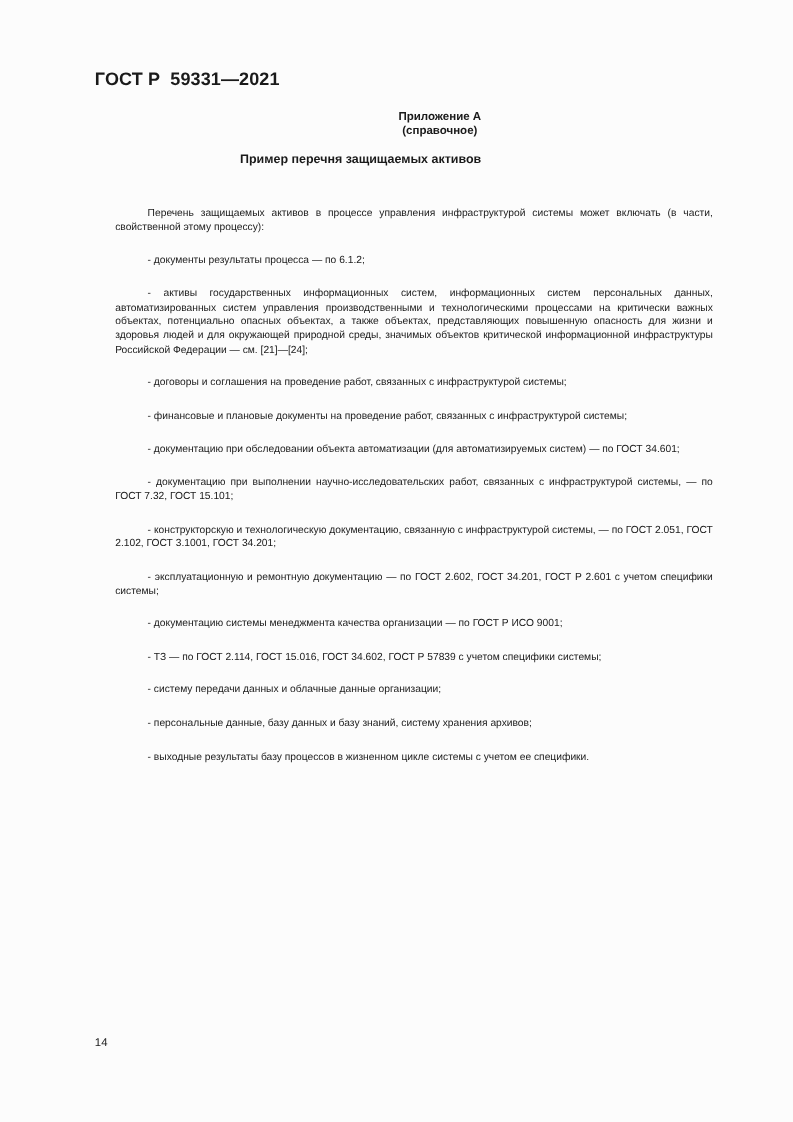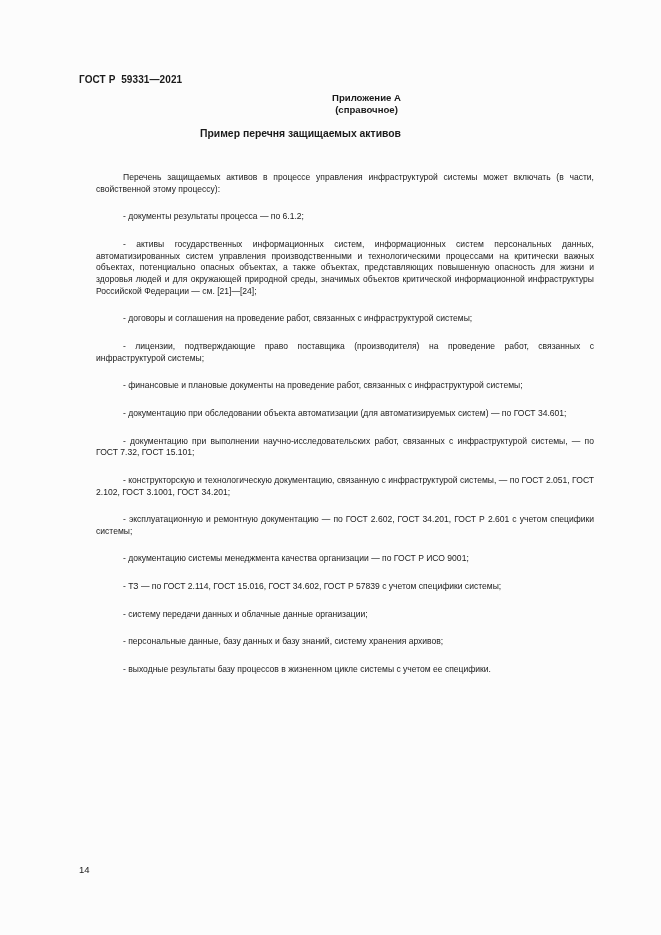--- a/index.html
+++ b/index.html
@@ -5,22 +5,22 @@
     html, body { margin: 0; padding: 0; }
     body {
       width: 661px; height: 935px;
       background: #fcfcfc;
       position: relative;
       font-family: "Liberation Sans", sans-serif;
       color: #1a1a1a;
       overflow: hidden;
     }
     .doc-code {
-      position: absolute; left: 79px; top: 74px;
-      font-size: 10px; font-weight: bold; letter-spacing: 0.1px;
+      position: absolute; left: 79px; top: 58px;
+      font-size: 15px; font-weight: bold; letter-spacing: 0.1px;
       white-space: pre;
     }
     .appendix {
       position: absolute; left: 0; width: 661px; top: 92px;
       text-align: center;
       font-size: 9.6px; font-weight: bold; line-height: 12px;
     }
     .appendix div { padding-left: 52px; margin-left: 20px; }
     .title {
       position: absolute; left: 0; width: 577px; top: 128px;
@@ -51,21 +51,20 @@
   <div>(справочное)</div>
 </div>
 
 <div class="title">Пример перечня защищаемых активов</div>
 
 <div class="body-text">
   <p class="para">Перечень защищаемых активов в процессе управления инфраструктурой системы может включать (в части, свойственной этому процессу):</p>
   <p class="para">- документы результаты процесса — по 6.1.2;</p>
   <p class="para">- активы государственных информационных систем, информационных систем персональных данных, автоматизированных систем управления производственными и технологическими процессами на критически важных объектах, потенциально опасных объектах, а также объектах, представляющих повышенную опасность для жизни и здоровья людей и для окружающей природной среды, значимых объектов критической информационной инфраструктуры Российской Федерации — см. [21]—[24];</p>
   <p class="para">- договоры и соглашения на проведение работ, связанных с инфраструктурой системы;</p>
-  <p class="para">- лицензии, подтверждающие право поставщика (производителя) на проведение работ, связанных с инфраструктурой системы;</p>
   <p class="para">- финансовые и плановые документы на проведение работ, связанных с инфраструктурой системы;</p>
   <p class="para">- документацию при обследовании объекта автоматизации (для автоматизируемых систем) — по ГОСТ 34.601;</p>
   <p class="para">- документацию при выполнении научно-исследовательских работ, связанных с инфраструктурой системы, — по ГОСТ 7.32, ГОСТ 15.101;</p>
   <p class="para">- конструкторскую и технологическую документацию, связанную с инфраструктурой системы, — по ГОСТ 2.051, ГОСТ 2.102, ГОСТ 3.1001, ГОСТ 34.201;</p>
   <p class="para">- эксплуатационную и ремонтную документацию — по ГОСТ 2.602, ГОСТ 34.201, ГОСТ Р 2.601 с учетом специфики системы;</p>
   <p class="para">- документацию системы менеджмента качества организации — по ГОСТ Р ИСО 9001;</p>
   <p class="para">- ТЗ — по ГОСТ 2.114, ГОСТ 15.016, ГОСТ 34.602, ГОСТ Р 57839 с учетом специфики системы;</p>
   <p class="para">- систему передачи данных и облачные данные организации;</p>
   <p class="para">- персональные данные, базу данных и базу знаний, систему хранения архивов;</p>
   <p class="para">- выходные результаты базу процессов в жизненном цикле системы с учетом ее специфики.</p>

